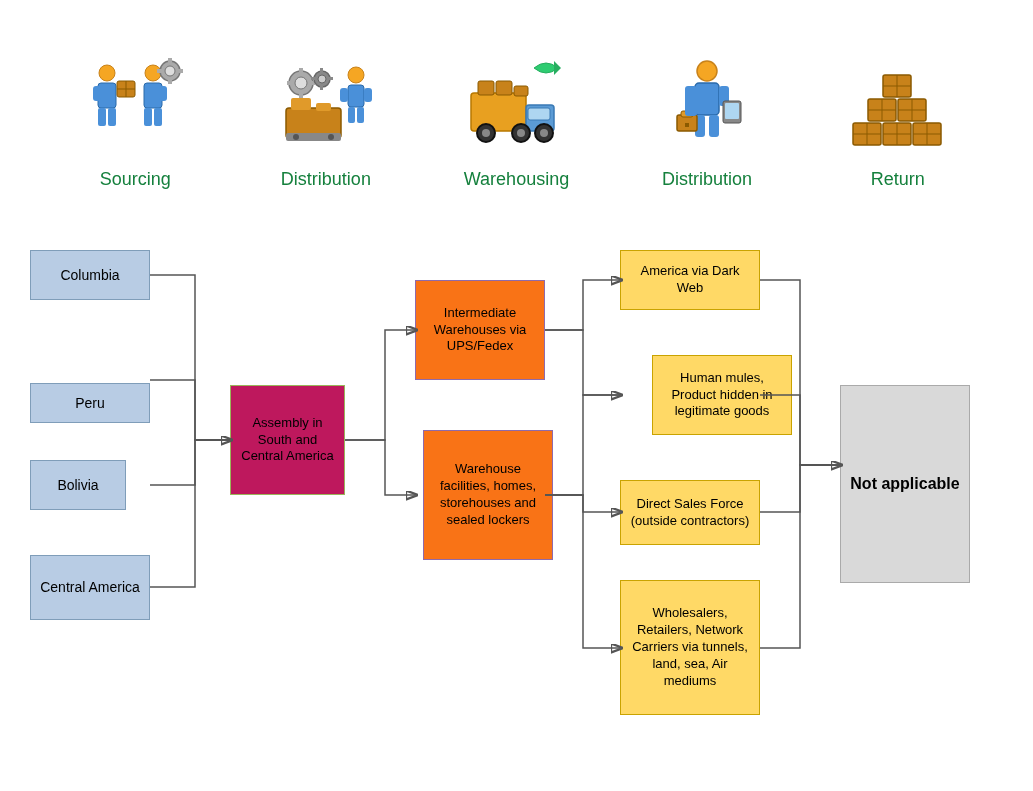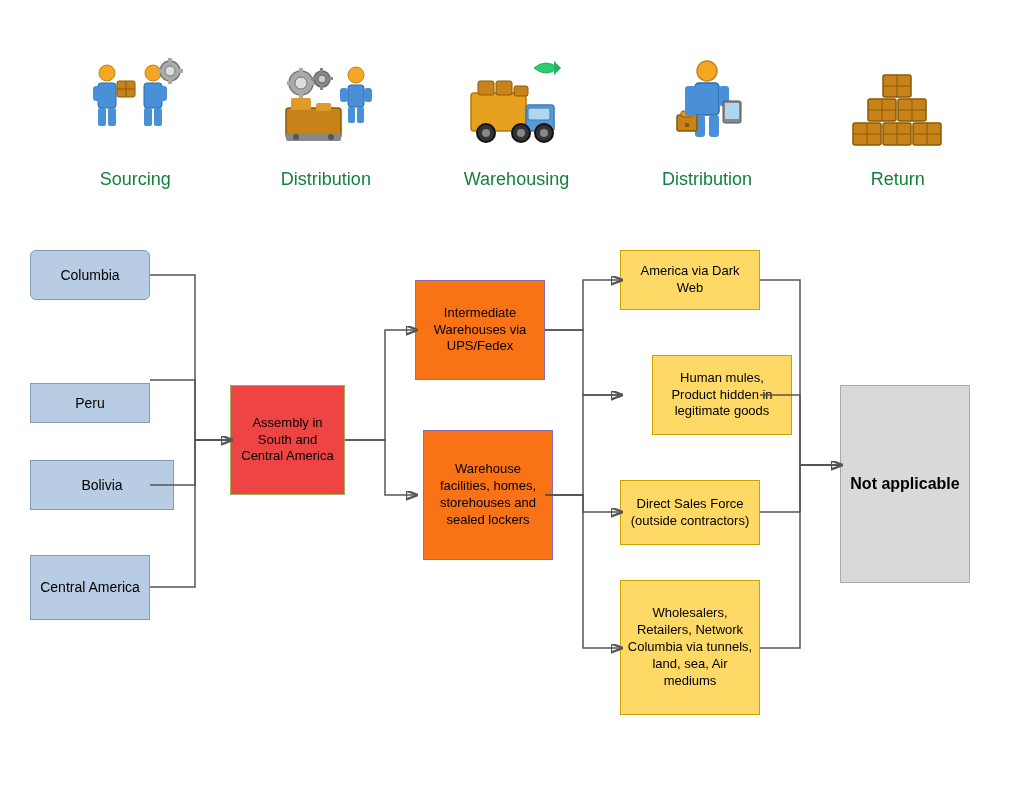--- a/index.html
+++ b/index.html
@@ -58,21 +58,21 @@
       align-items: center;
       justify-content: center;
       padding: 6px;
       line-height: 1.3;
     }
     .node-blue {
       background: #b8cce4;
       border-color: #7f9db9;
     }
     .node-yellow-green {
-      background: #ef4444;
+      background: #be185d;
       border-color: #9ab55a;
       padding-left: 6px;
     }
     .node-purple {
       background: #f97316;
       border-color: #8f6aab;
     }
     .node-orange {
       background: #ffd966;
       border-color: #c9a300;
@@ -252,25 +252,25 @@
         <line x1="49" y1="22" x2="49" y2="44" stroke="#8b5a00" stroke-width="1"></line>
       </svg>
     </div>
     <div class="header-label">Return</div>
   </div>
 
 </div>
 
 <div class="diagram">
 
-  <div class="node node-blue" style="left:30px; top:50px; width:120px; height:50px; font-size:14px;border-radius:6px;">Columbia</div>
+  <div class="node node-blue" style="left:30px; top:50px; width:120px; height:50px; font-size:14px;">Columbia</div>
 
   <div class="node node-blue" style="left:30px; top:155px; width:120px; height:40px; font-size:14px;margin-top:28px;">Peru</div>
 
-  <div class="node node-blue" style="left:30px; top:260px; width:144px; height:50px; font-size:14px;">Bolivia</div>
+  <div class="node node-blue" style="left:30px; top:260px; width:96px; height:50px; font-size:14px;">Bolivia</div>
 
   <div class="node node-blue" style="left:30px; top:355px; width:120px; height:65px; font-size:14px;">Central
 America</div>
 
   <div class="node node-yellow-green" style="left:230px; top:185px; width:115px; height:110px; font-size:13px;">Assembly in
 South and
 Central
 America</div>
 
   <div class="node node-purple" style="left:415px; top:80px; width:130px; height:100px; font-size:13px;">Intermediate
@@ -293,21 +293,21 @@
 in legitimate
 goods</div>
 
   <div class="node node-orange" style="left:620px; top:280px; width:140px; height:65px; font-size:13px;">Direct Sales
 Force (outside
 contractors)</div>
 
   <div class="node node-orange" style="left:620px; top:380px; width:140px; height:135px; font-size:13px;">Wholesalers,
 Retailers,
 Network
-Columbia via
+Carriers via
 tunnels, land,
 sea, Air
 mediums</div>
 
   <div class="node node-gray" style="left:840px; top:185px; width:130px; height:198px; font-size:16px; font-weight:bold;">Not
 applicable</div>
 
   <svg class="connector-svg">
     <defs>
       <marker id="arrow" markerWidth="8" markerHeight="8" refX="6" refY="3" orient="auto">

